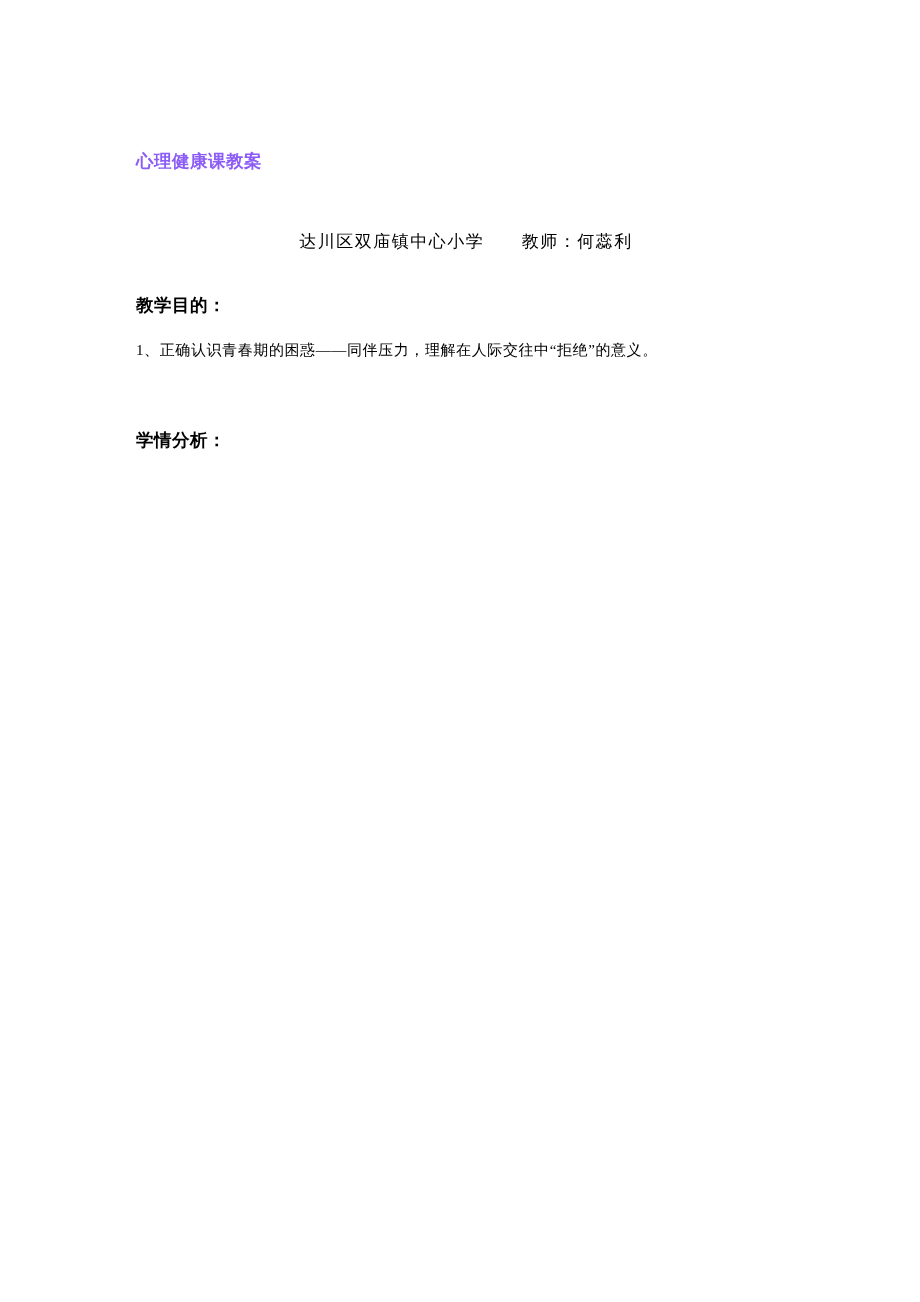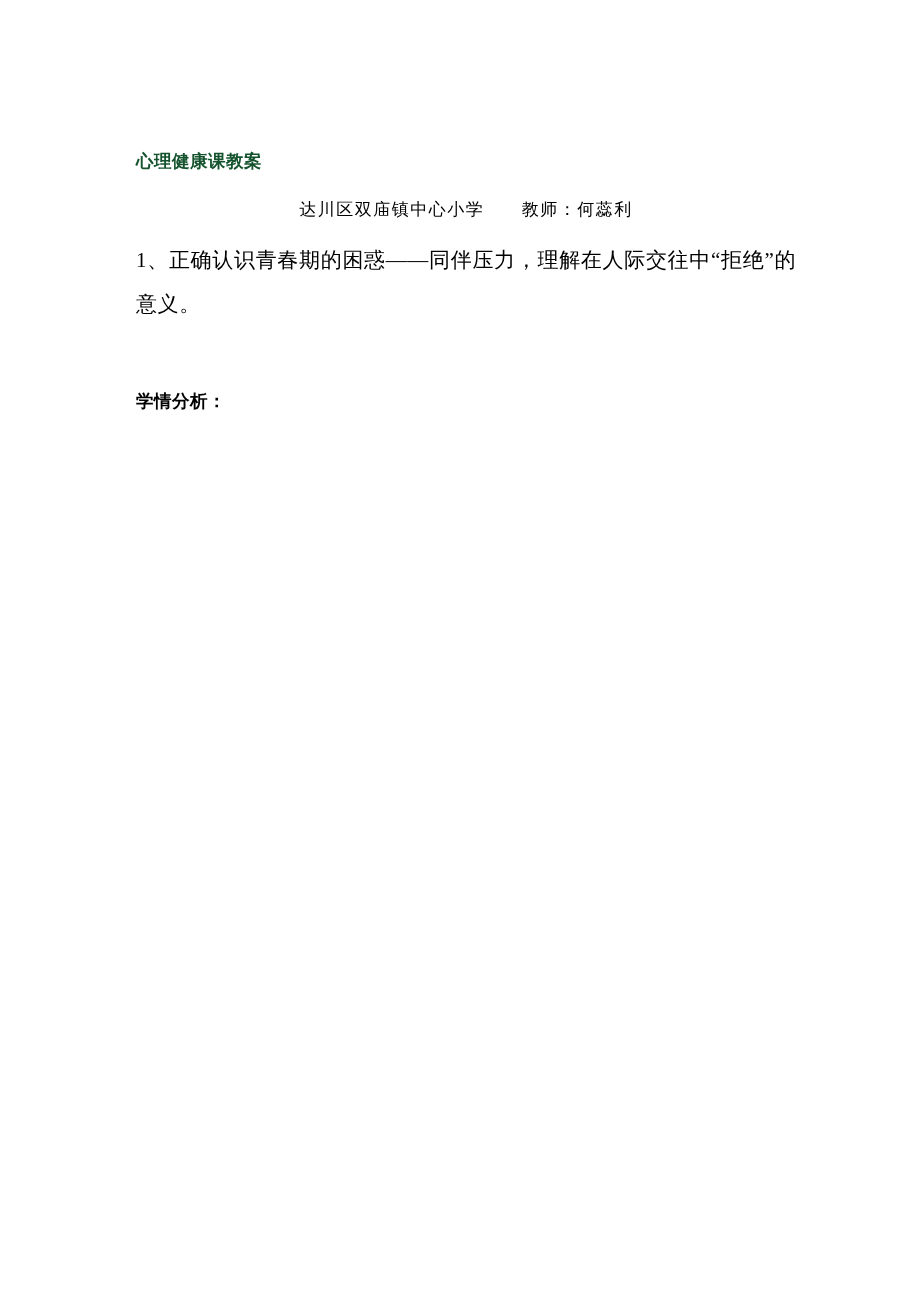--- a/index.html
+++ b/index.html
@@ -22,55 +22,55 @@
     position: absolute;
     left: 136px;
     top: 148px;
     width: 660px;
   }
   .doc-label {
     font-family: "DejaVu Sans", sans-serif;
     font-weight: bold;
     font-size: 17.5px;
     letter-spacing: 0.5px;
-    color: #14532d;
+    color: #8b5cf6;
     line-height: 1.5;
   }
   .doc-title {
     text-align: center;
     font-family: "DejaVu Sans", sans-serif;
     font-weight: bold;
     font-size: 28px;
     letter-spacing: 1px;
     margin-top: 52px;
     color: #000;
   }
   .doc-byline {
     text-align: center;
     font-family: "Liberation Serif", serif;
     font-size: 17px;
     letter-spacing: 1.5px;
-    margin-top: 24px;
+    margin-top: 56px;
     color: #000;
   }
   .byline-gap {
     display: inline-block;
     width: 26px;
   }
   .section-head {
     font-family: "DejaVu Sans", sans-serif;
     font-weight: bold;
     font-size: 17.5px;
     letter-spacing: 0.5px;
     margin-top: 40px;
     color: #000;
   }
   .para {
     font-family: "Liberation Serif", serif;
-    font-size: 21px;
+    font-size: 15px;
     line-height: 2.08;
     color: #000;
     margin-top: 18px;
     text-align: justify;
     text-justify: inter-character;
     letter-spacing: 0.6px;
   }
   .para.tight {
     margin-top: 14px;
   }
@@ -93,20 +93,21 @@
 
     <div class="doc-label">心理健康课教案</div>
 
 
     <div class="doc-byline">
       <span>达川区双庙镇中心小学</span>
       <span class="byline-gap"></span>
       <span>教师：何蕊利</span>
     </div>
 
+    <div class="section-head">教学目的：</div>
 
     <div class="para">1、正确认识青春期的困惑——同伴压力，理解在人际交往中“拒绝”的意义。</div>
 
     <div class="spacer-lg"></div>
 
     <div class="section-head analysis">学情分析：</div>
 
 
   </div>
 </div>

